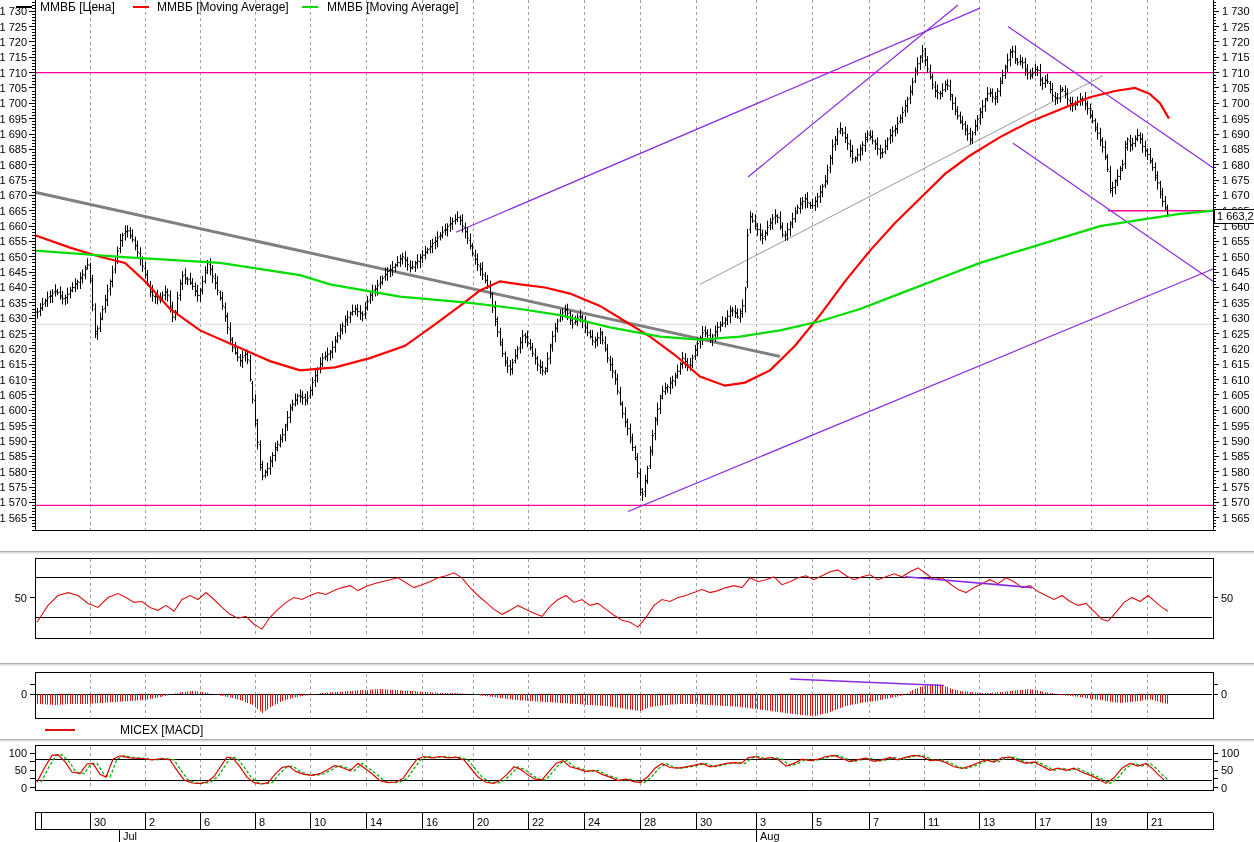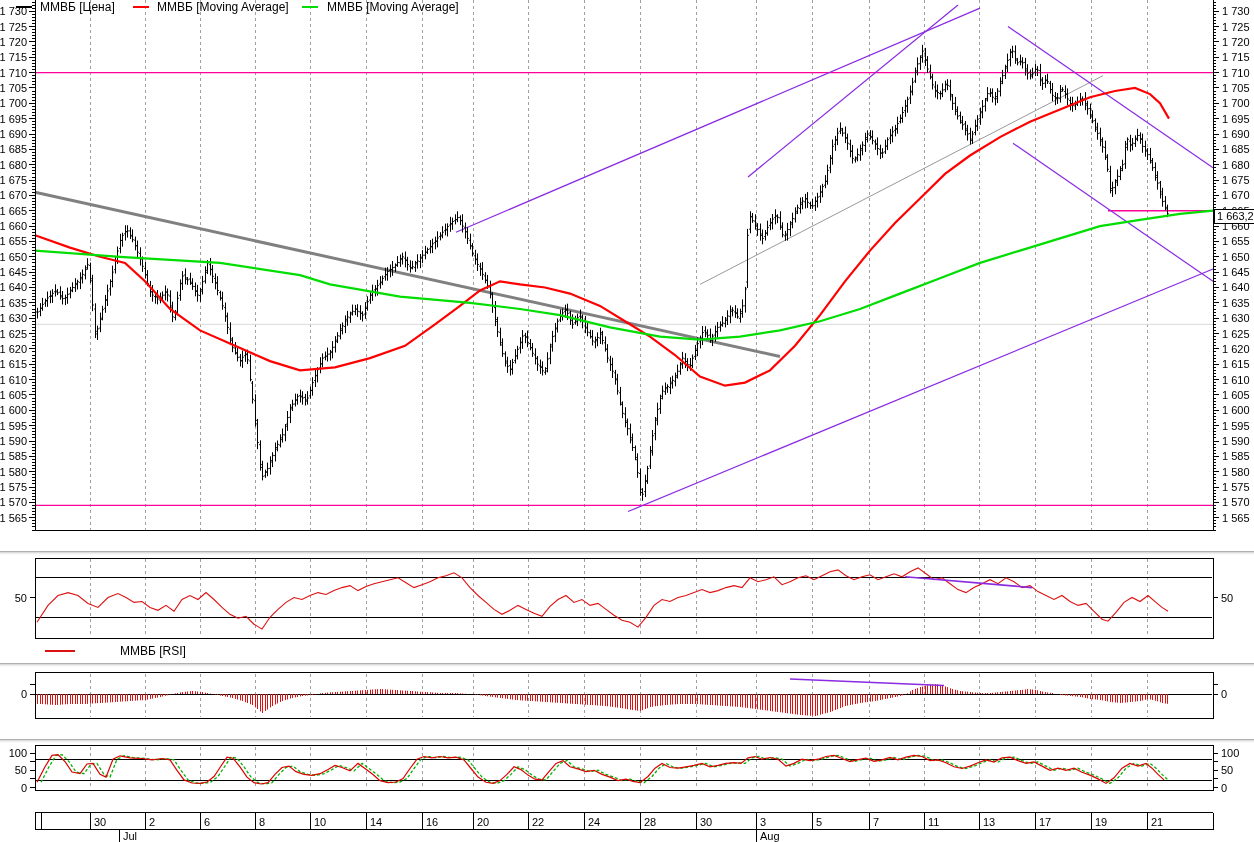--- a/index.html
+++ b/index.html
@@ -298,21 +298,21 @@
       <span class="dash" style="background: rgb(0, 0, 0); left: 16px;"></span>
       <span class="lbl" style="left: 40px;">ММВБ [Цена]</span>
       <span class="dash" style="background: rgb(255, 0, 0); left: 133px;"></span>
       <span class="lbl" style="left: 157px;">ММВБ [Moving Average]</span>
       <span class="dash" style="background: rgb(0, 221, 0); left: 302px;"></span>
       <span class="lbl" style="left: 327px;">ММВБ [Moving Average]</span>
     </div>
   </div>
   <div class="sep" style="top:551px;"></div>
 
-  <div class="legend-item" style="left:0;top:644px;width:400px;">
-    <span class="dash wide" style="background: rgb(221, 17, 17); left: 45px;"></span>
-    <span class="lbl" style="left: 120px;">ММВБ [RSI]</span>
+  <div class="sep" style="top:663px;"></div>
+
+  <div class="legend-item" style="left:0;top:723px;width:400px;">
+    <span class="dash wide" style="background: rgb(224, 16, 16); left: 45px;"></span>
+    <span class="lbl" style="left: 120px;">MICEX [MACD]</span>
   </div>
-  <div class="sep" style="top:663px;"></div>
-
   <div class="sep" style="top:739px;"></div>
 
 </div>
 
 </body></html>

